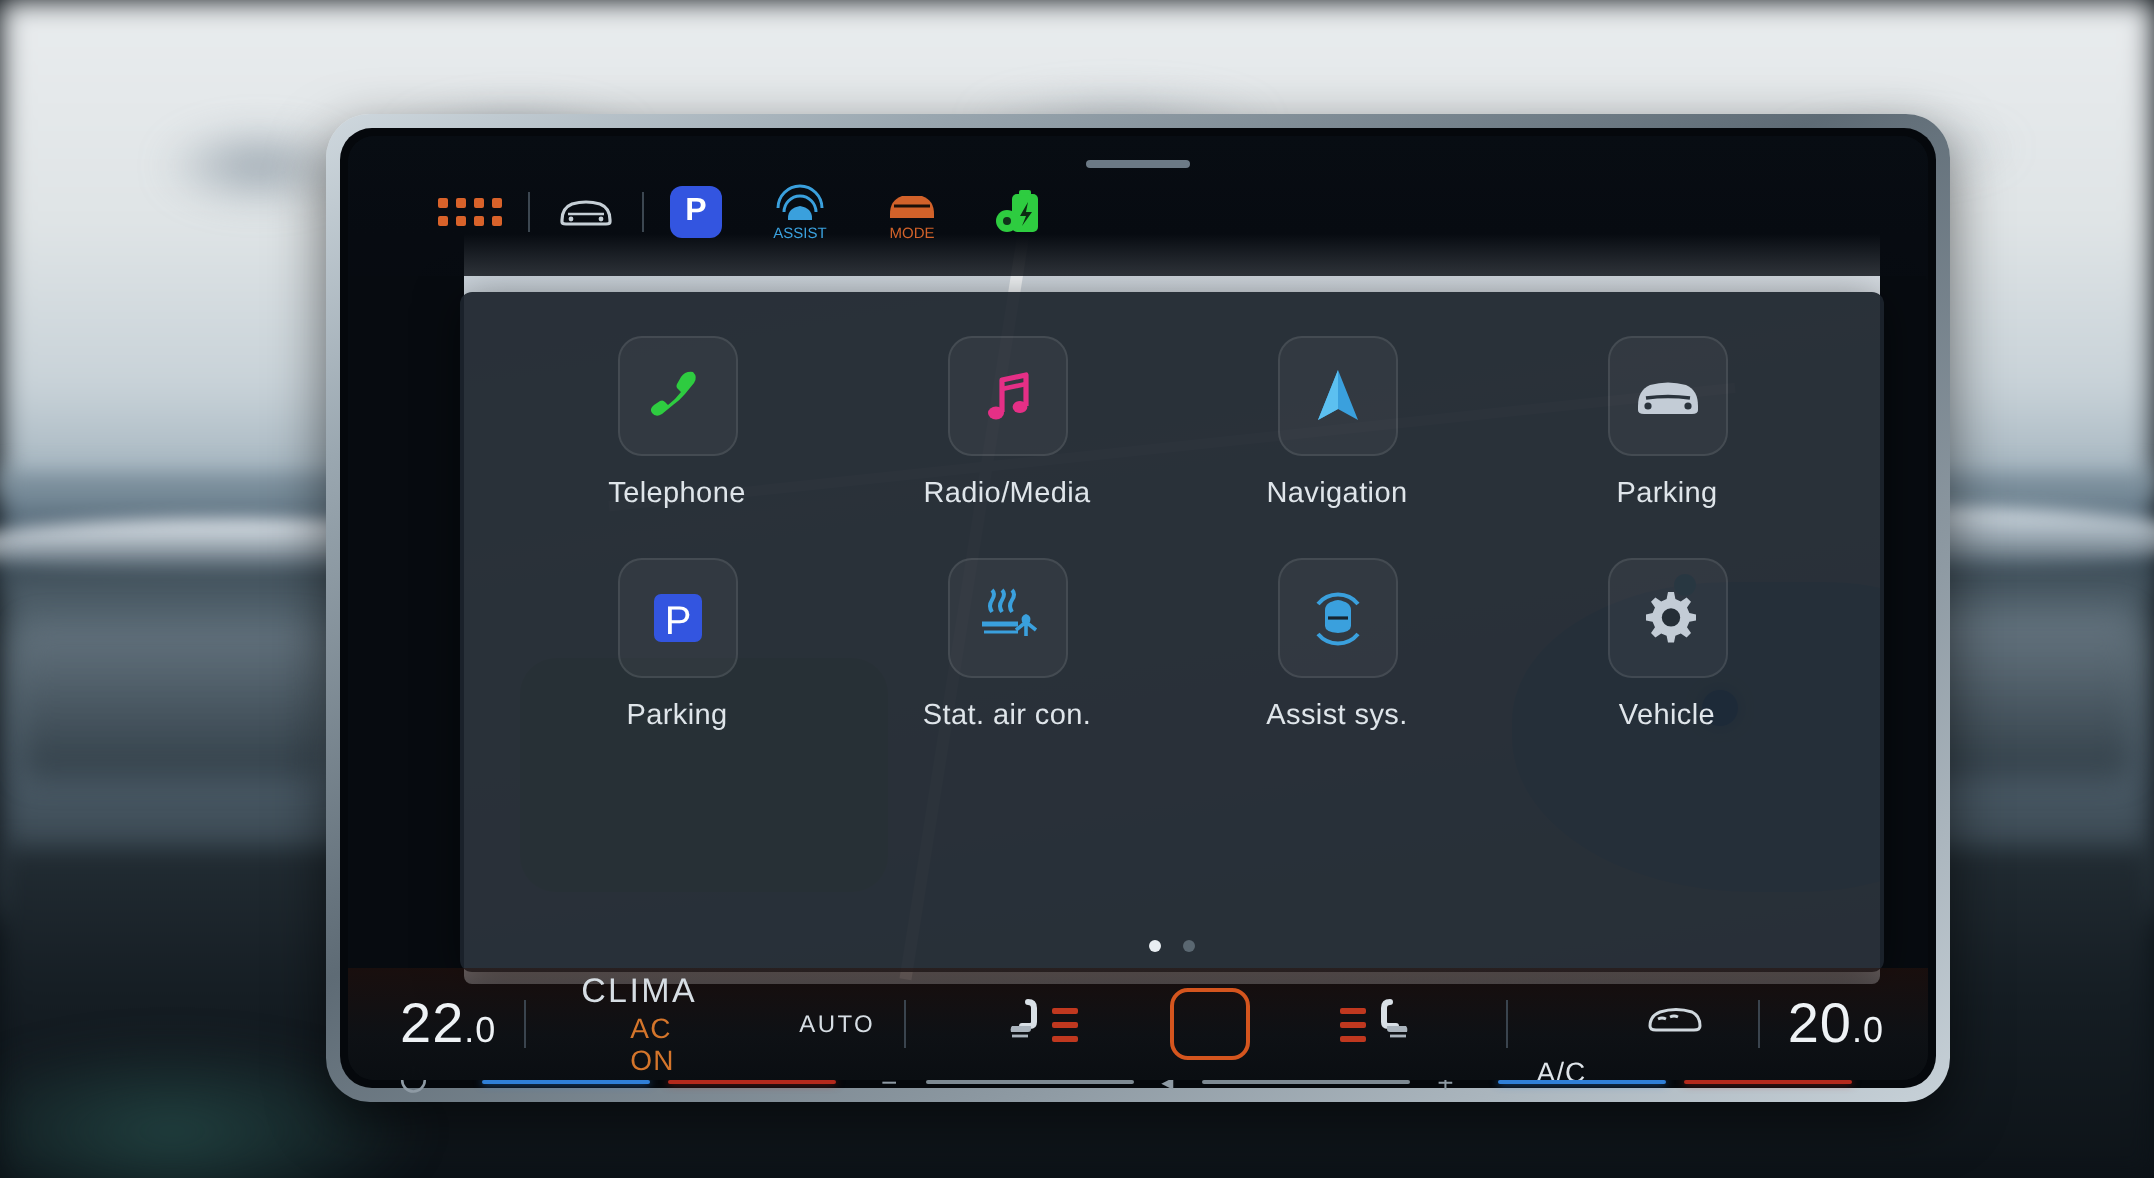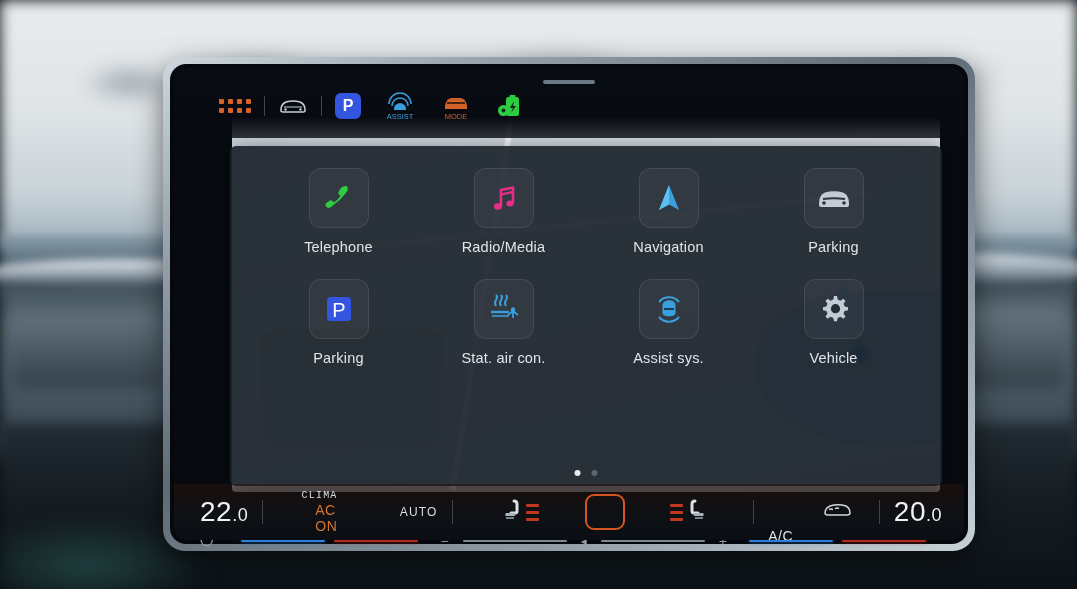--- a/index.html
+++ b/index.html
@@ -187,21 +187,21 @@
   #climabar {
     position:absolute; left:0; bottom:0; width:100%; height:56px;
     display:flex; align-items:center; padding:0 22px 0 26px;
     background:linear-gradient(180deg, rgba(40,18,12,.55) 0%, rgba(14,17,21,.98) 60%, #0a0e12 100%);
     z-index:5;
   }
   .cb-temp { color:#eef2f5; font-size:28px; letter-spacing:.5px; }
   .cb-temp small { font-size:18px; }
   .cb-div { width:1px; height:24px; background:#3a444e; margin:0 14px; }
   .cb-clima { display:flex; flex-direction:column; align-items:center; line-height:1.15; }
-  .cb-clima .t1 { color:#d6dde3; font-size:10px; letter-spacing:1.2px;font-family:Liberation Mono, monospace; }
+  .cb-clima .t1 { color:#d6dde3; font-size:17px; letter-spacing:1.2px; }
   .cb-clima .t2 { color:#d4752b; font-size:14px; letter-spacing:.6px;margin-left:38px; }
   .cb-auto { color:#d6dde3; font-size:12px; letter-spacing:1.2px; }
   .cb-ac { color:#dfe5ea; font-size:14px; letter-spacing:.5px;margin-top:48px; }
   .bars { display:flex; flex-direction:column; gap:4px; }
   .bars i { display:block; width:13px; height:3px; background:#c0381f; border-radius:1px; }
   .homebtn {
     width:40px; height:36px; border-radius:9px;
     border:2px solid #d4551e;
   }
   .spacer { flex:1; }

